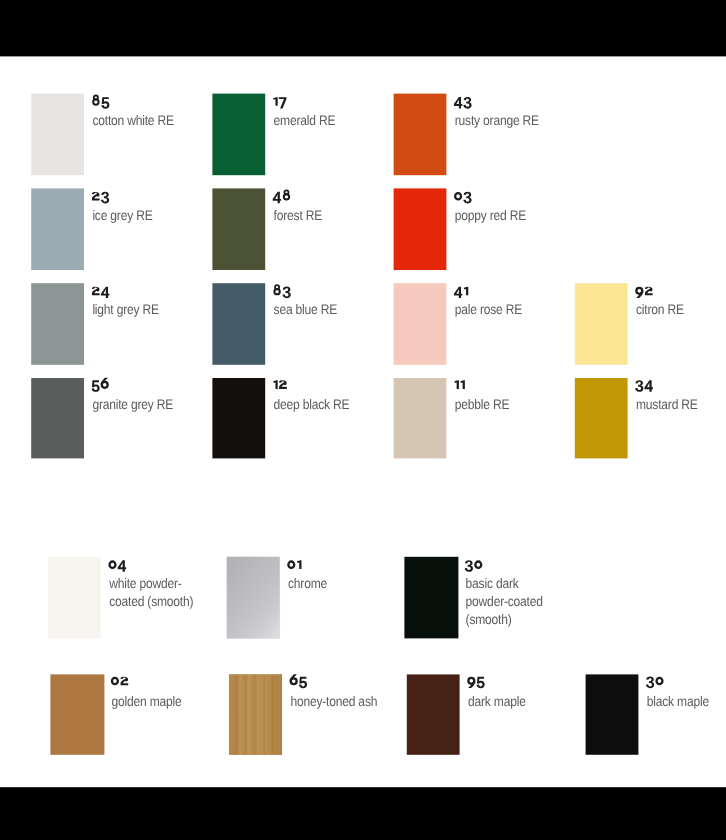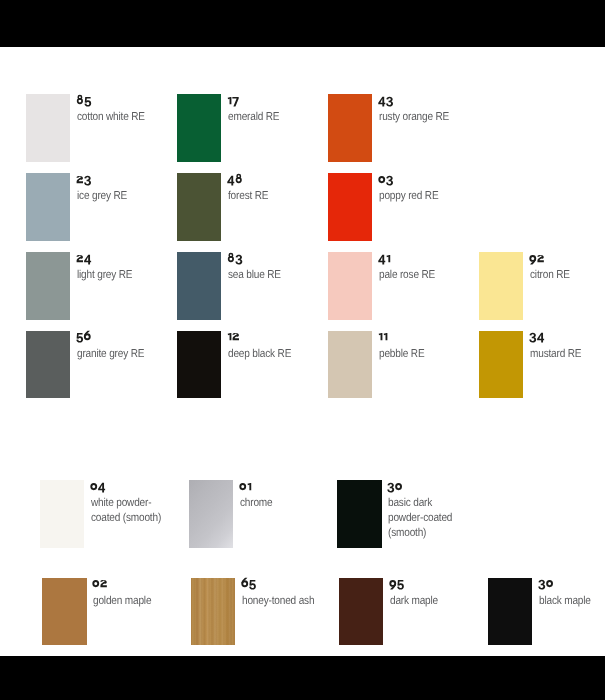--- a/index.html
+++ b/index.html
@@ -18,21 +18,21 @@
     position: absolute;
     left: 0;
     width: 605px;
     background: #000000;
   }
   #band-top { top: 0; height: 47px; }
   #band-bottom { top: 656px; height: 44px; }
 
   .sheet {
     position: absolute;
-    left: 0; top: 16px;
+    left: 0; top: 0;
     width: 605px; height: 520px; border-radius: 23px;
   }
 
   .swatch {
     position: absolute;
     width: 44.6px;
     height: 67.6px;
   }
   .swatch.finish-chrome-gradient {
     background-image:

